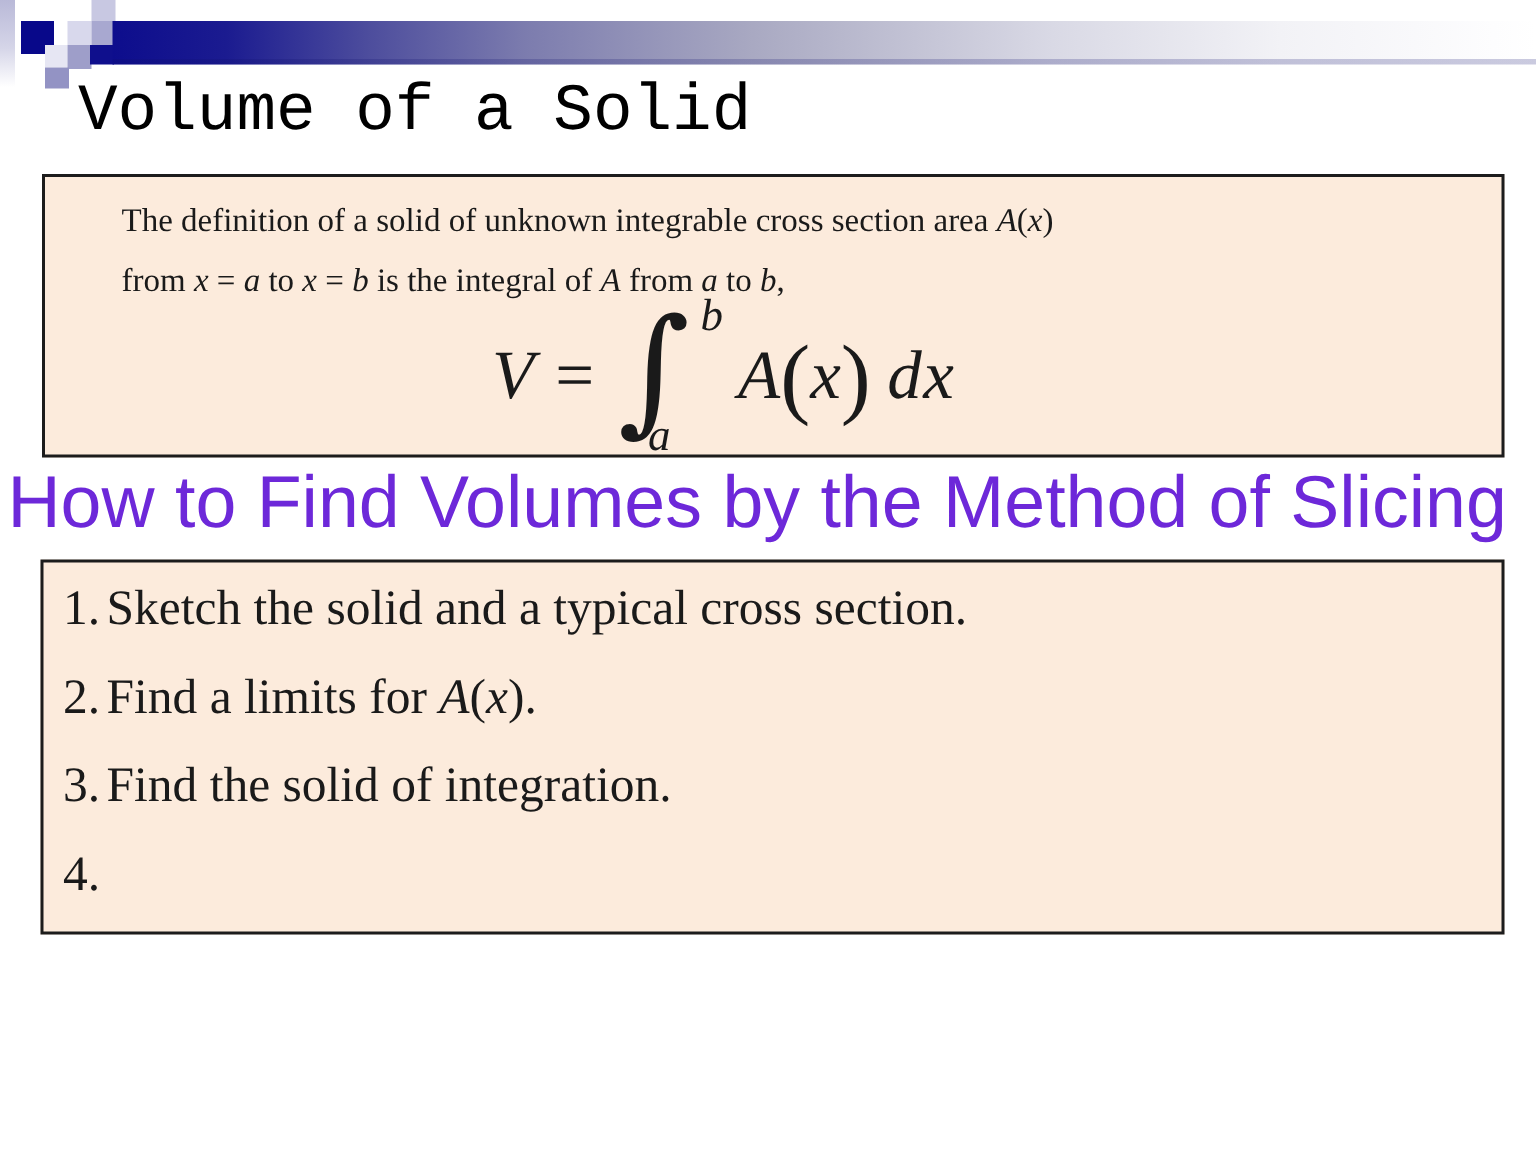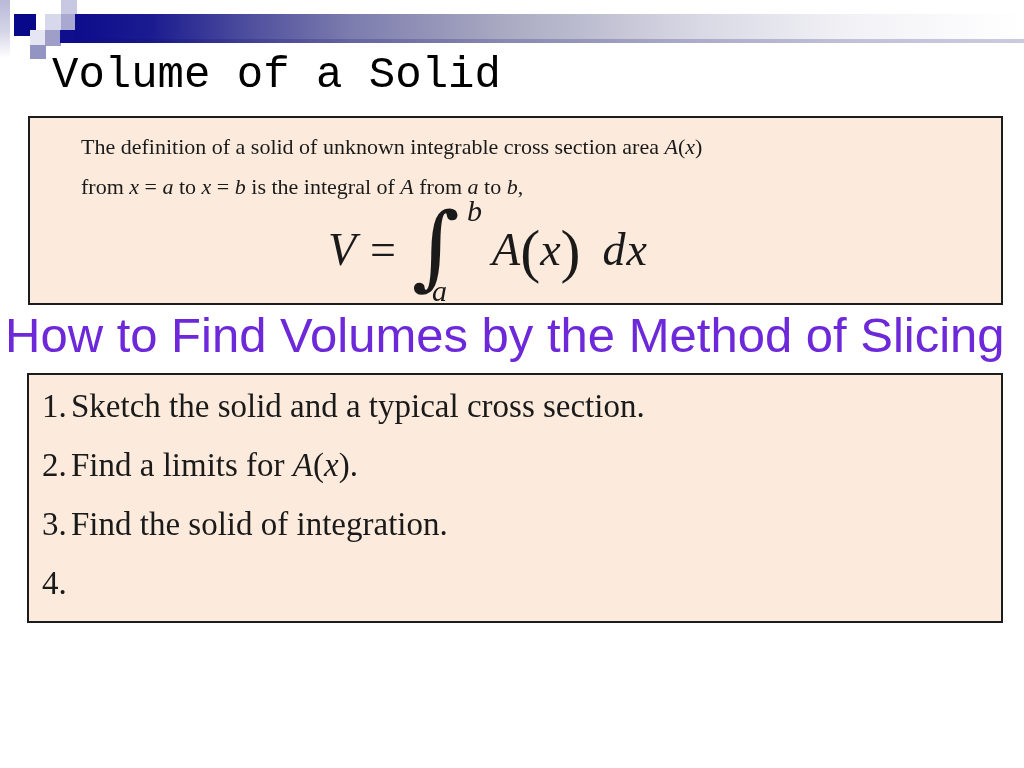--- a/index.html
+++ b/index.html
@@ -73,21 +73,21 @@
     width:68px;height:96px;margin:0 12px 0 2px;font-style:normal;
   }
   .f-int{
     position:absolute;left:0;top:47%;transform:translateY(-50%);
     font-family:"DejaVu Serif",serif;
     font-size:92px;line-height:1;font-style:normal;
   }
   .f-sup{position:absolute;right:-2px;top:-6px;font-size:30px;font-style:italic;}
   .f-sub{position:absolute;left:20px;bottom:-8px;font-size:30px;font-style:italic;}
   .f-paren{font-style:normal;font-size:60px;line-height:0;position:relative;top:1px;}
-  .f-dx{margin-left:22px;letter-spacing:1px;}
+  .f-dx{margin-left:11px;letter-spacing:1px;}
   
   .subtitle{
     position:absolute;left:5px;top:311px;
     font-family:"Liberation Sans",sans-serif;
     font-size:49px;font-weight:400;line-height:1;
     color:#6d28d9;white-space:nowrap;
   }
   
   .mlist{position:absolute;left:13px;top:11px;right:8px;}
   .mitem{

